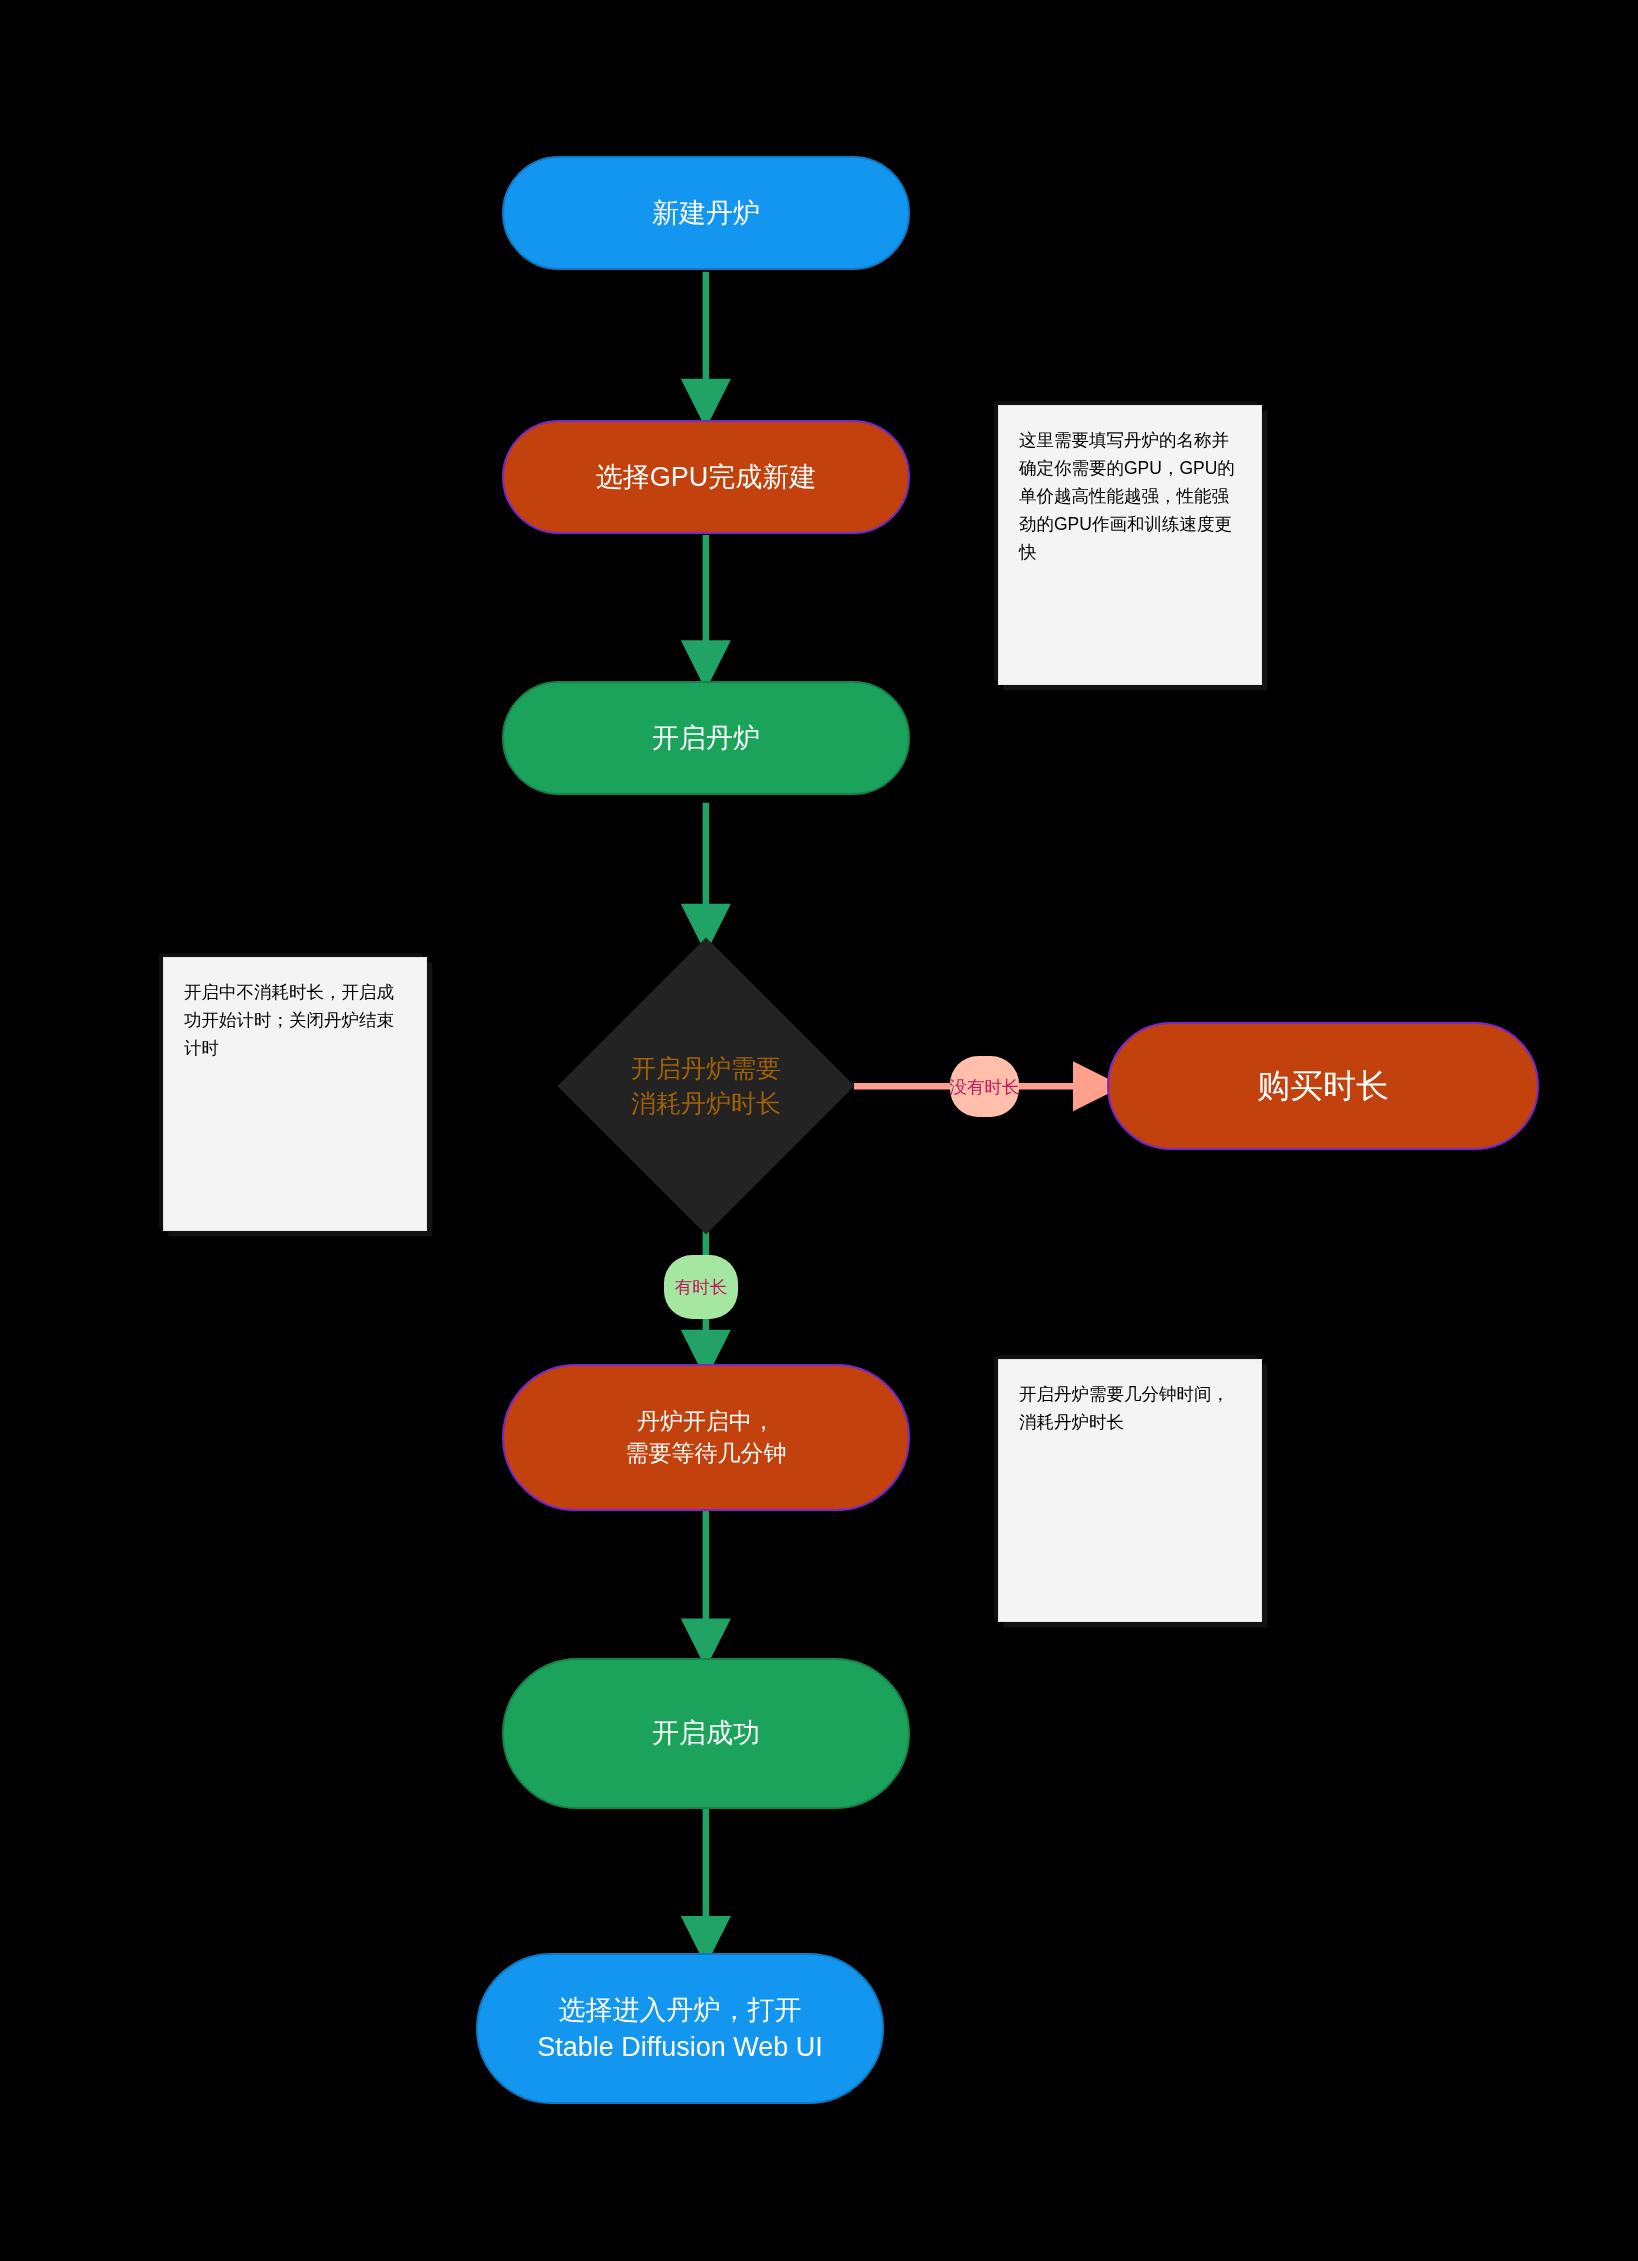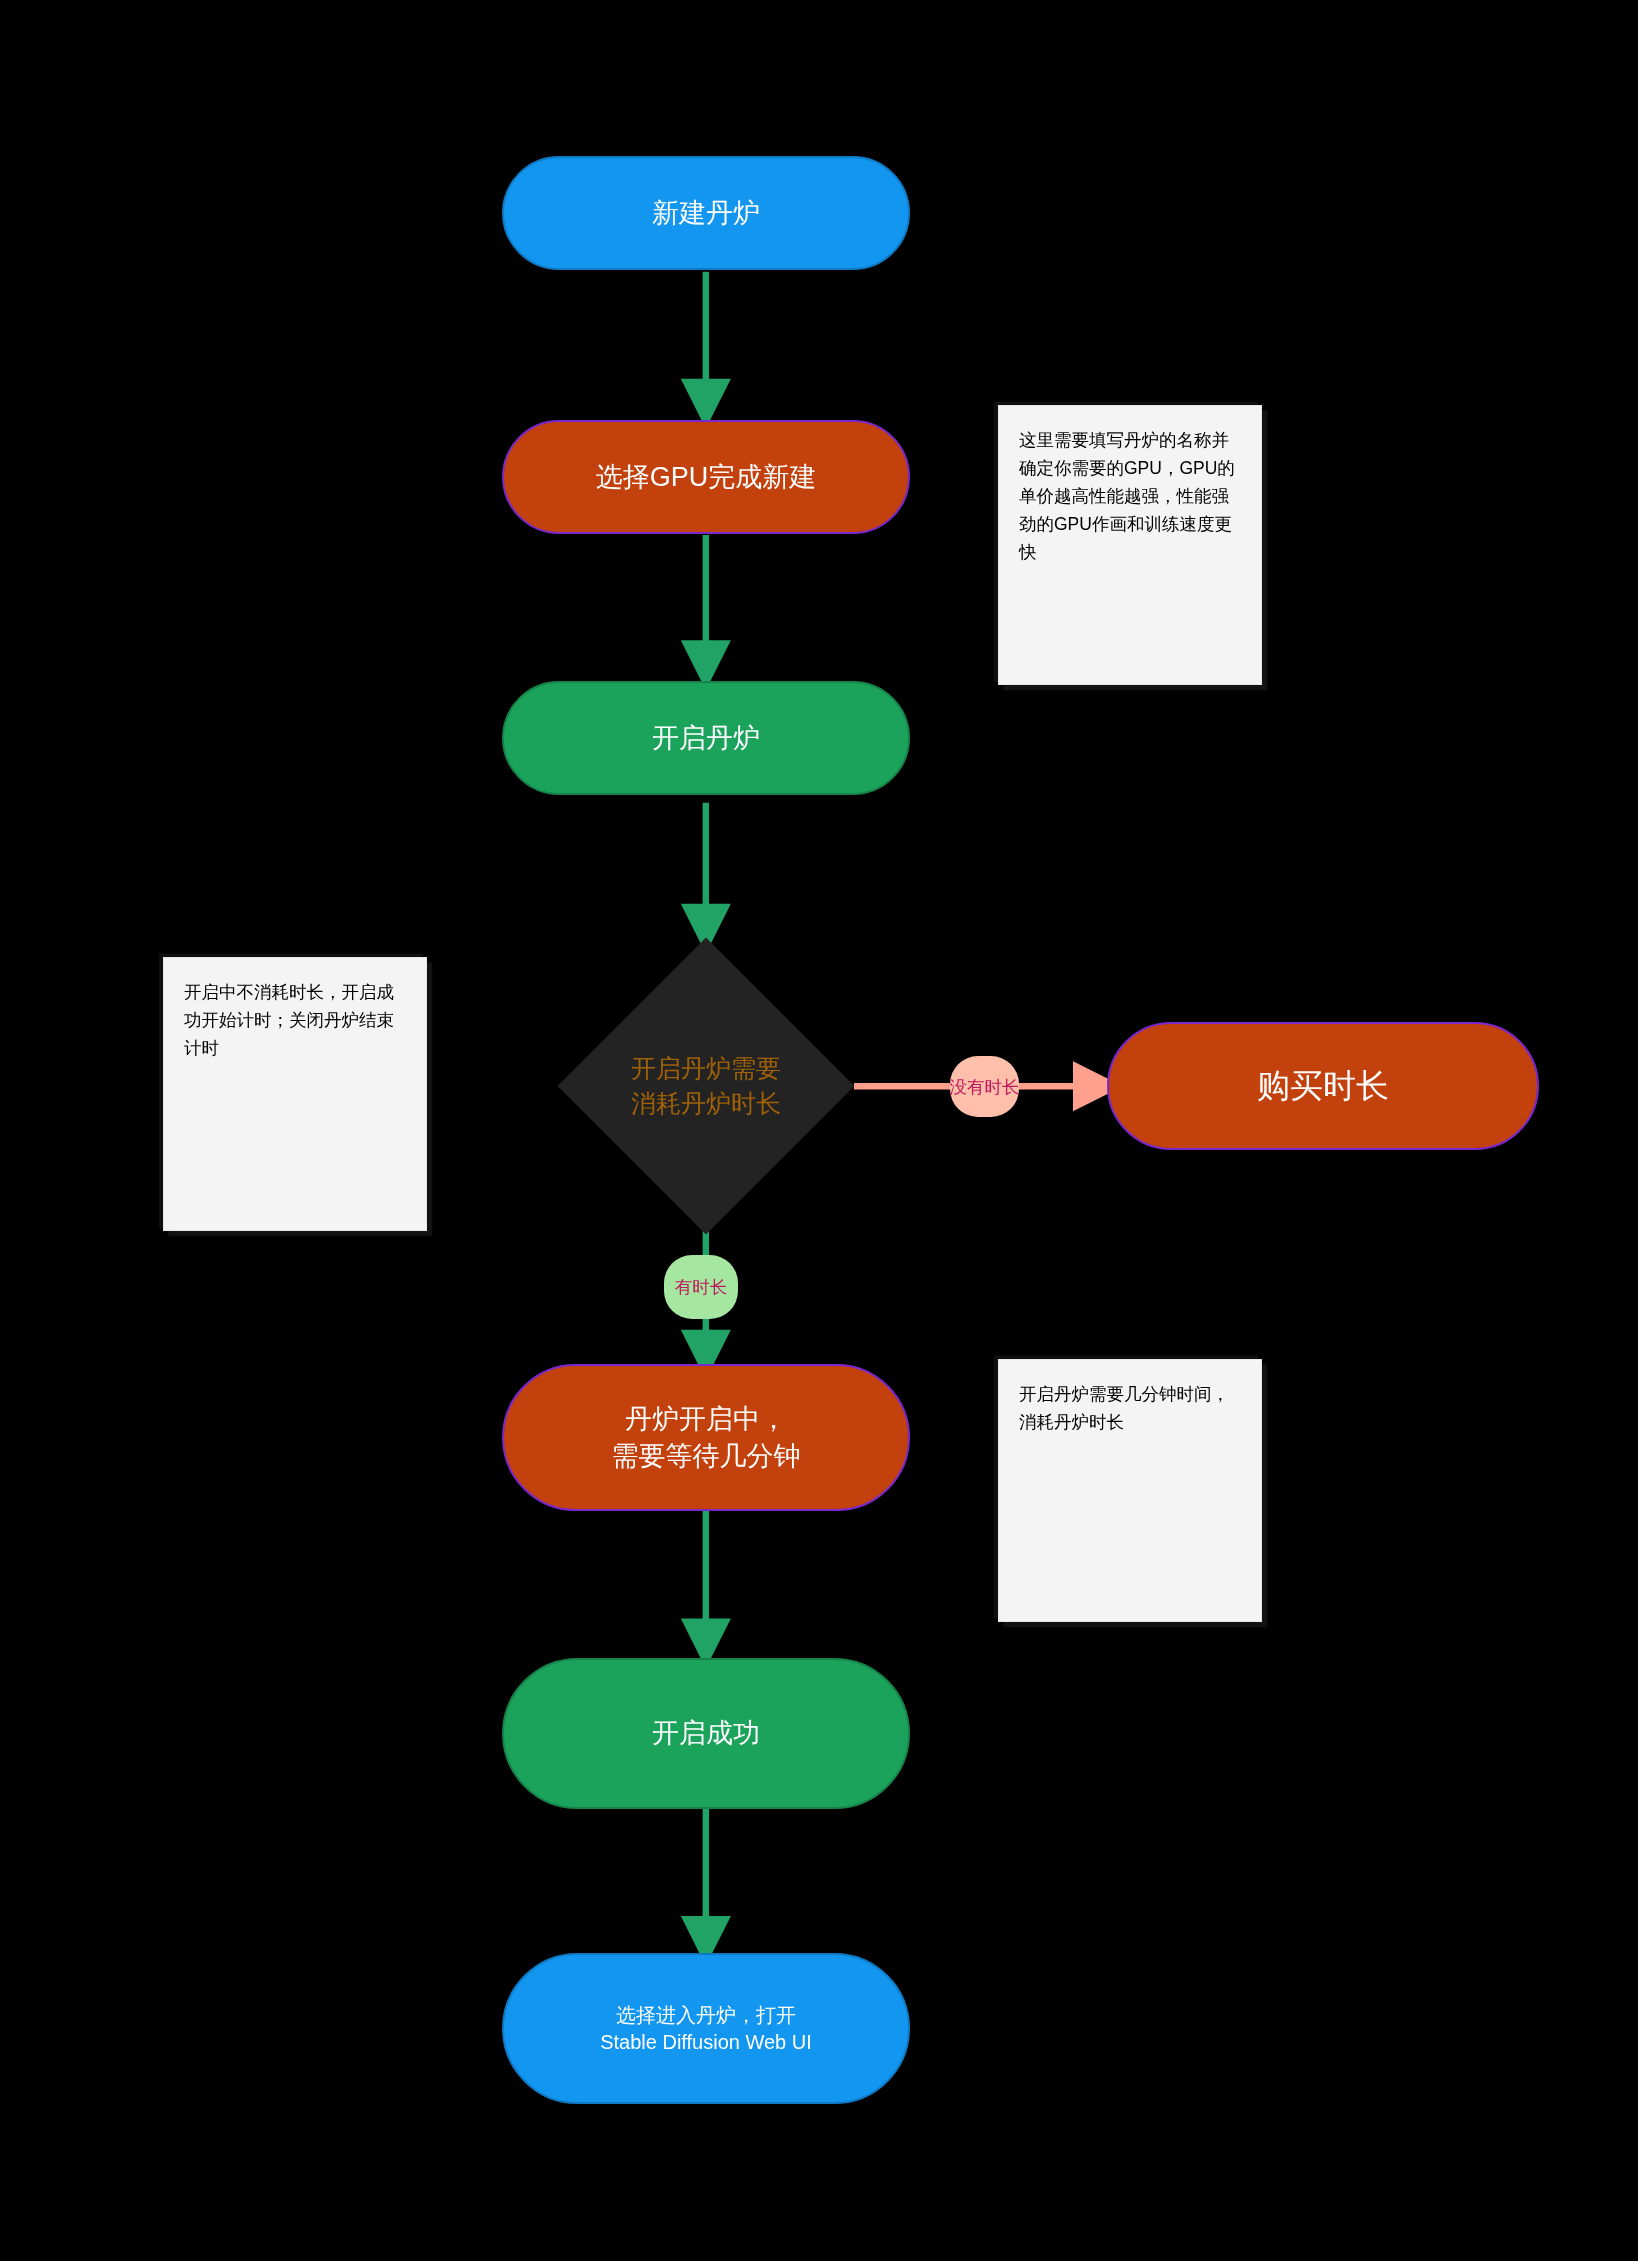--- a/index.html
+++ b/index.html
@@ -86,26 +86,26 @@
   <div class="node stadium green" style="left:502px;top:681px;width:408px;height:114px;font-size:27px;">开启丹炉</div>
 
   <div class="diamond-wrap" style="left:601px;top:981px;width:210px;height:210px;">
     <div class="diamond-shape"></div>
     <div class="diamond-label" style="font-size:25px;width:274px;left:-32px;">开启丹炉需要
 消耗丹炉时长</div>
   </div>
 
   <div class="node stadium purple" style="left:1107px;top:1022px;width:432px;height:128px;font-size:33px;">购买时长</div>
 
-  <div class="node stadium purple" style="left:502px;top:1364px;width:408px;height:147px;font-size:27px;">丹炉开启中，
+  <div class="node stadium purple" style="left:502px;top:1364px;width:408px;height:147px;font-size:23px;">丹炉开启中，
 需要等待几分钟</div>
 
   <div class="node stadium green" style="left:502px;top:1658px;width:408px;height:151px;font-size:27px;">开启成功</div>
 
-  <div class="node stadium blue" style="left:502px;top:1953px;width:408px;height:151px;font-size:20px;">选择进入丹炉，打开
+  <div class="node stadium blue" style="left:476px;top:1953px;width:408px;height:151px;font-size:27px;">选择进入丹炉，打开
 Stable Diffusion Web UI</div>
 
   <div class="edge-label pink" style="left:950px;top:1056px;width:69px;height:61px;font-size:17.5px;">没有时长</div>
 
   <div class="edge-label green" style="left:664px;top:1255px;width:74px;height:64px;font-size:17.5px;">有时长</div>
 
   <div class="note" style="left:998px;top:405px;width:264px;height:280px;font-size:17.5px;">
     <span class="note-text">这里需要填写丹炉的名称并确定你需要的GPU，GPU的单价越高性能越强，性能强劲的GPU作画和训练速度更快</span>
   </div>
 

